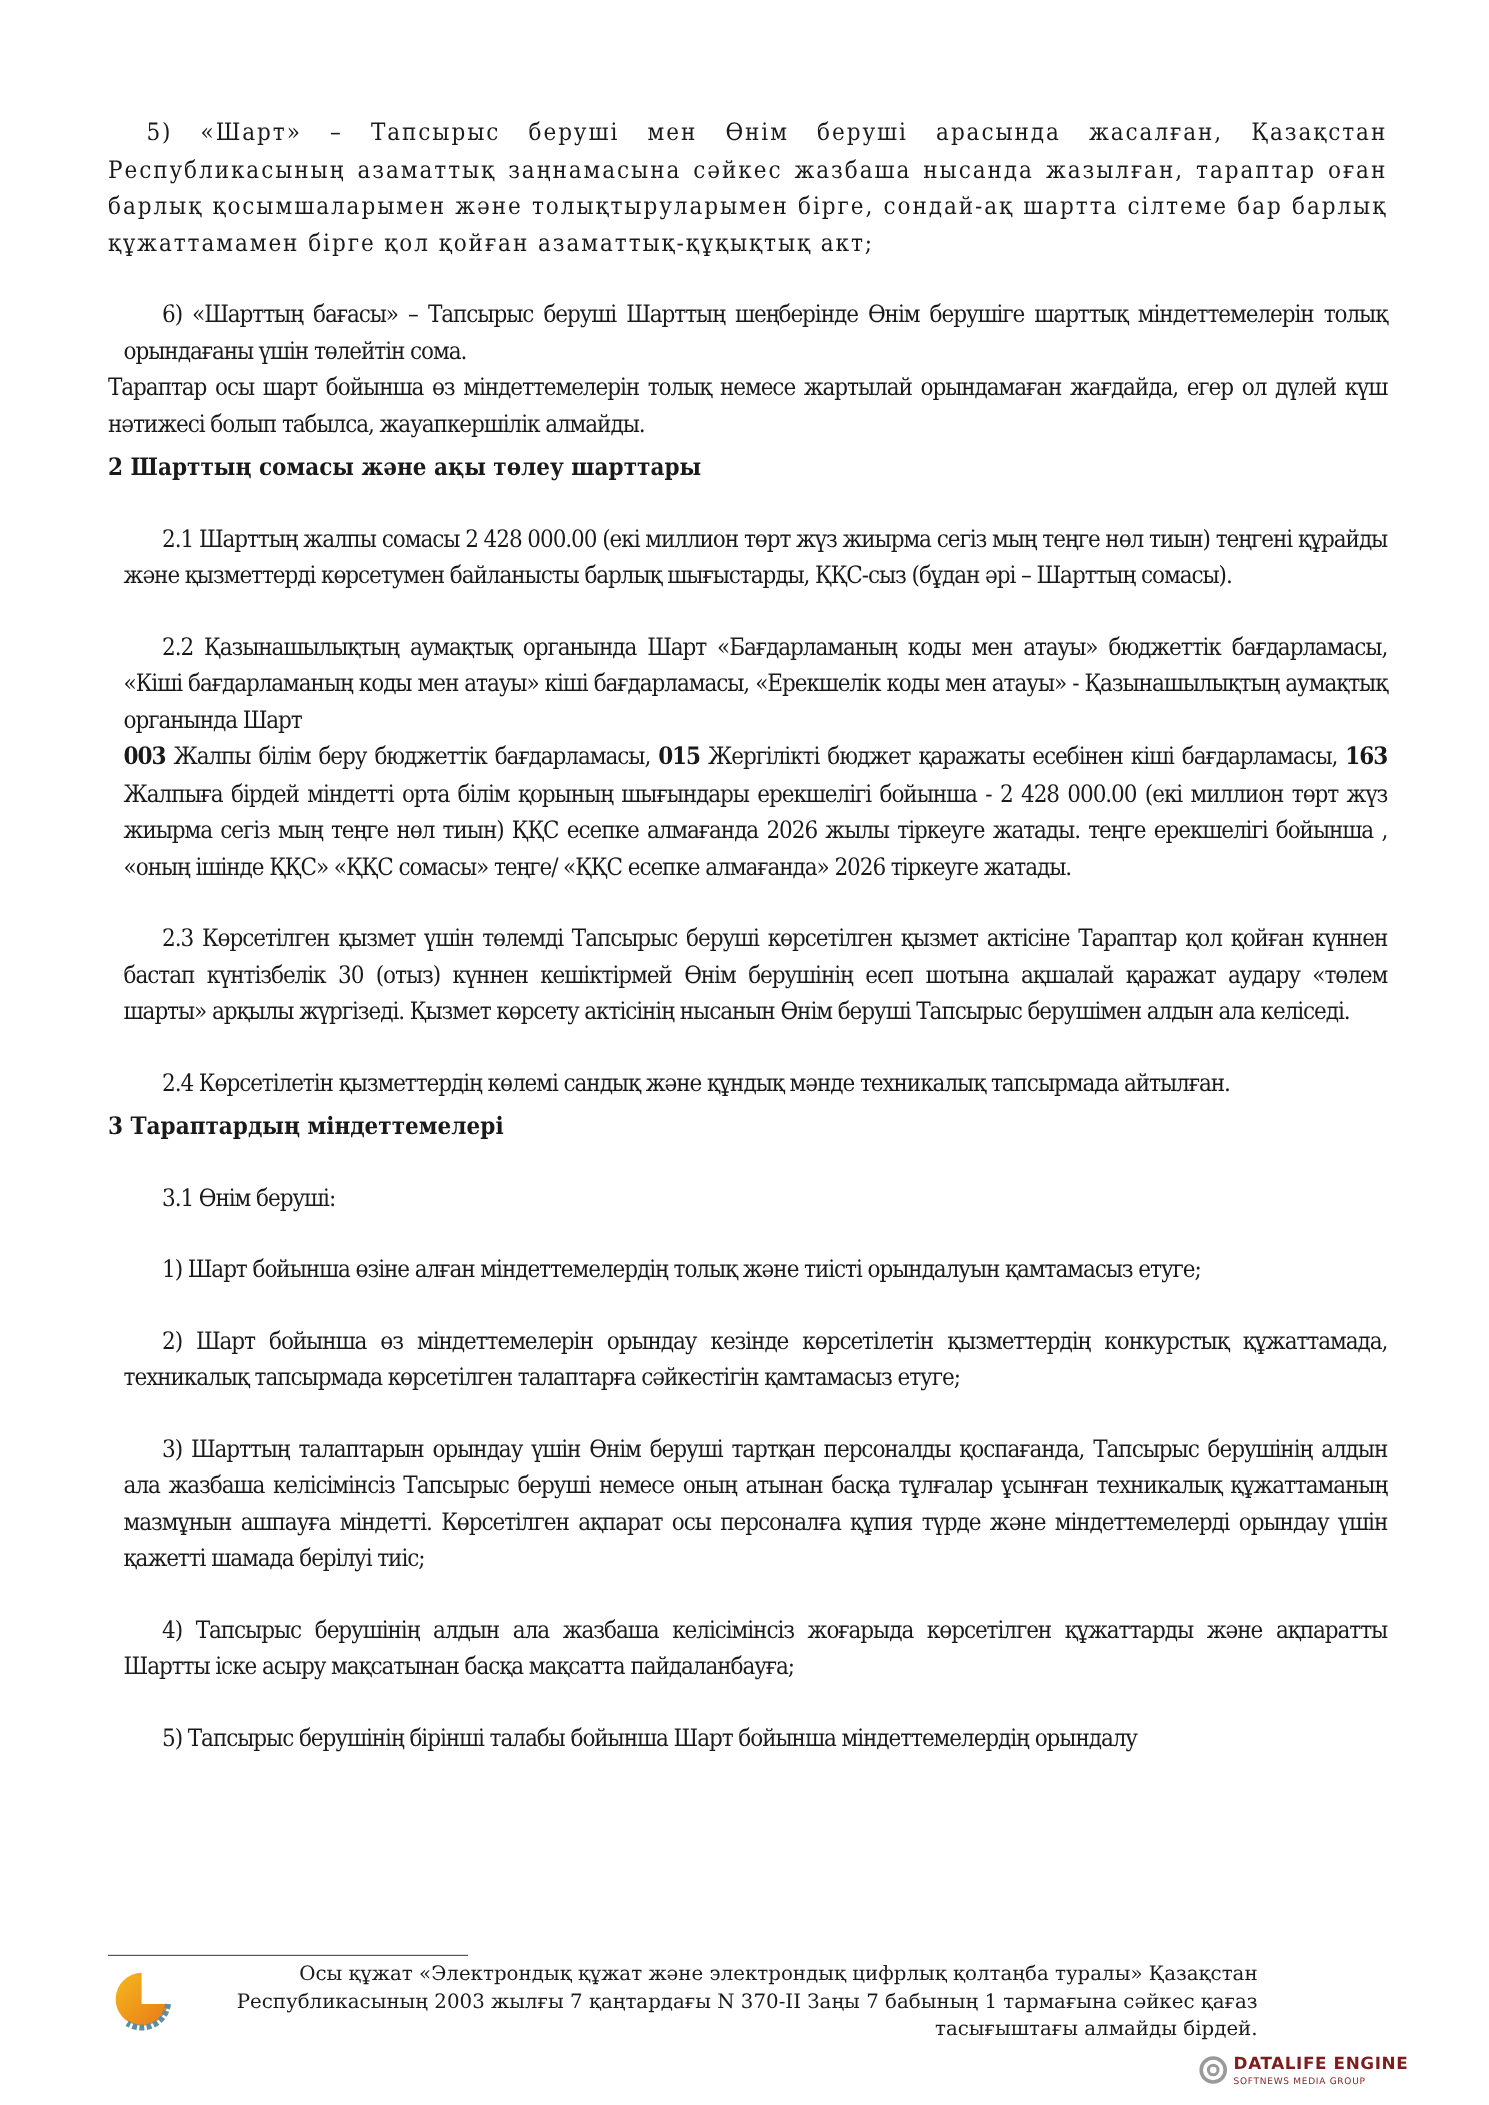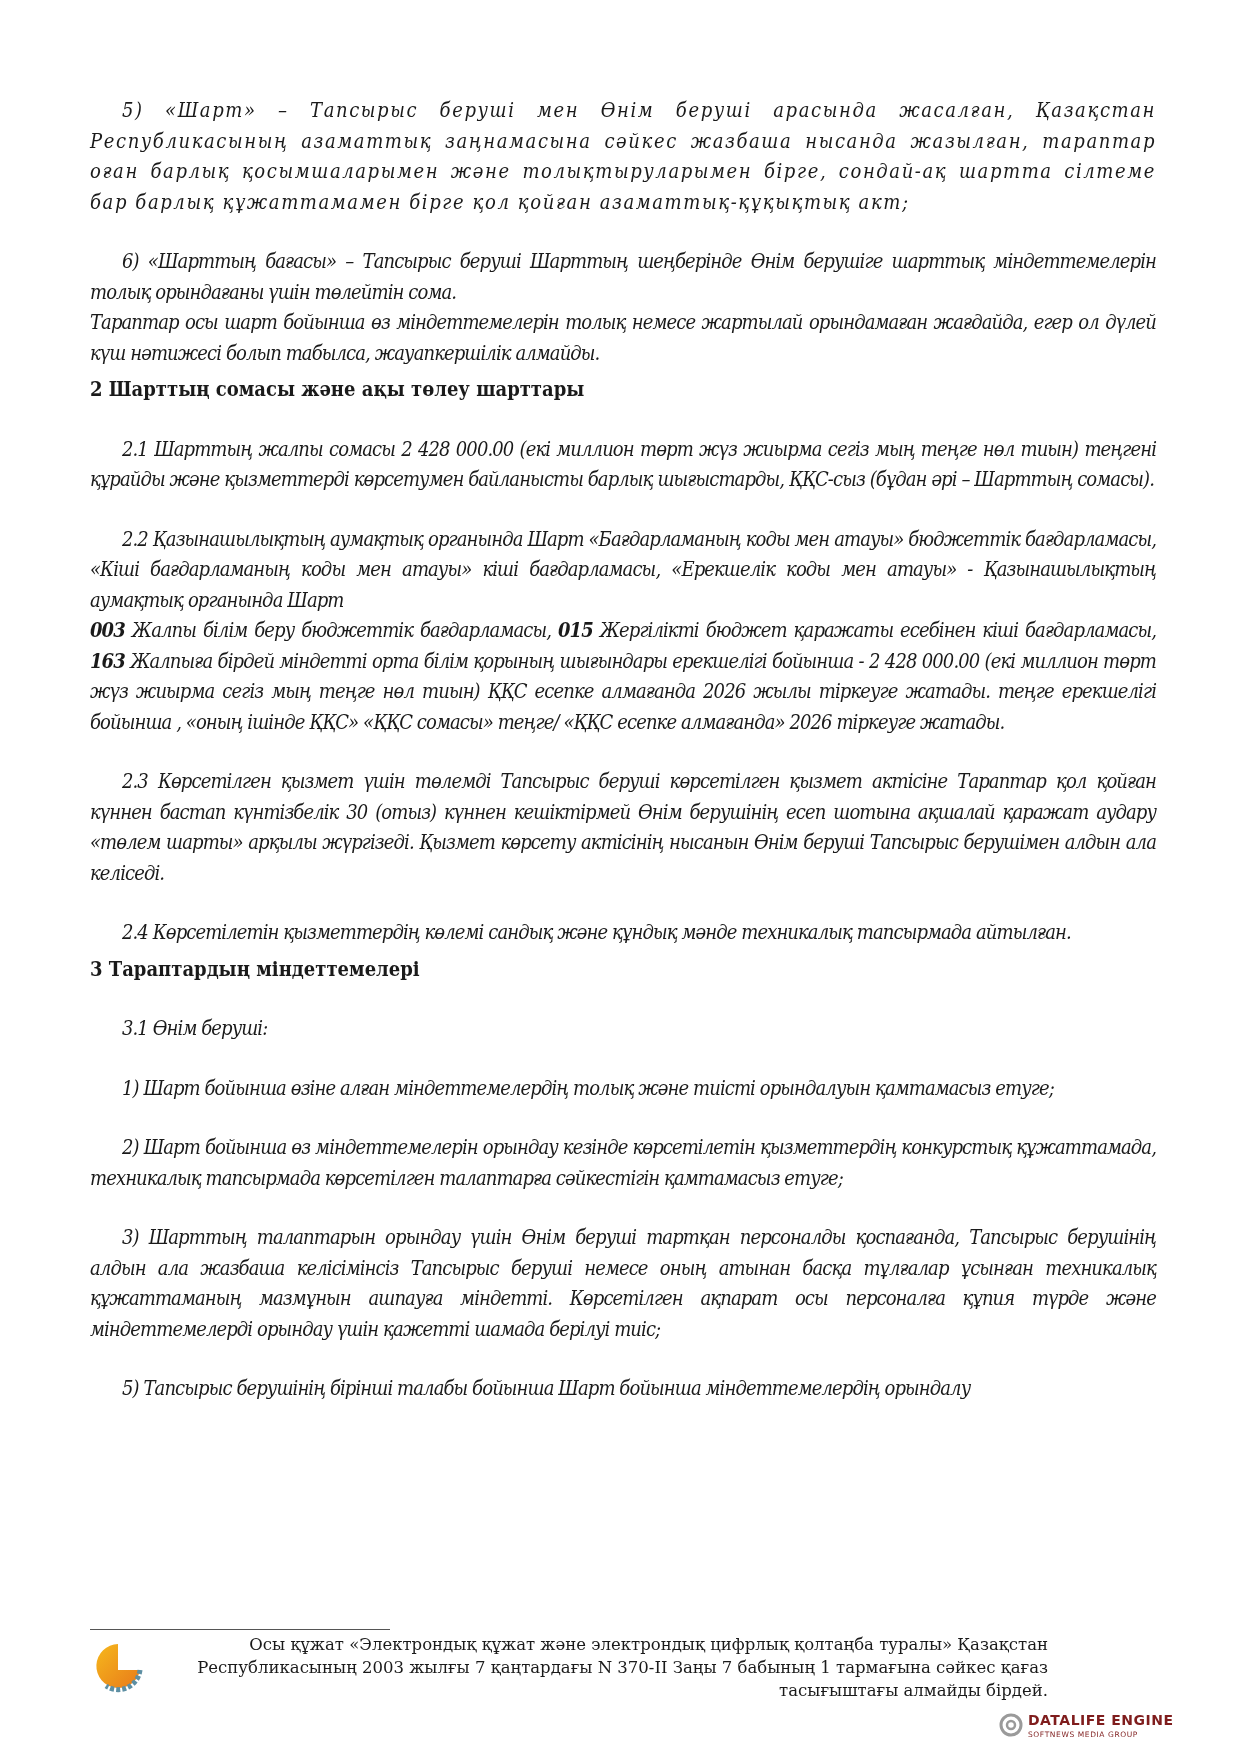--- a/index.html
+++ b/index.html
@@ -3,23 +3,23 @@
 <meta charset="utf-8">
 <style>
   html, body { margin: 0; padding: 0; background: #ffffff; }
   body { width: 1241px; height: 1754px; position: relative; overflow: hidden; }
   .page {
     position: absolute; left: 90px; top: 95px; width: 1066px;
     font-family: "DejaVu Serif", "Liberation Serif", serif;
     font-size: 20px; line-height: 30.5px; color: #1a1a1a;
     font-stretch: condensed;
   }
-  .p { text-align: justify; margin: 0; font-style: italic; }
+  .p { text-align: justify; margin: 0; }
   .ind { text-indent: 32px; }
-  .gap { margin-top: 29px; }
+  .gap { margin-top: 29px; margin-left: 13px; }
   .head { text-align: left; font-weight: bold; margin: 6px 0 0 0; }
   .wide { letter-spacing: 1.6px; }
   .cond { letter-spacing: -0.9px; }
   b { font-weight: bold; }
   .divider {
     position: absolute; left: 90px; top: 1629px; width: 300px; height: 1px; background: #555;
   }
   .footer-text {
     position: absolute; left: 148px; top: 1633px; width: 900px;
     font-family: "DejaVu Serif", "Liberation Serif", serif;
@@ -46,20 +46,21 @@
   <p class="p ind gap cond">2.1 Шарттың жалпы сомасы 2 428 000.00 (екі миллион төрт жүз жиырма сегіз мың теңге нөл тиын) теңгені құрайды және қызметтерді көрсетумен байланысты барлық шығыстарды, ҚҚС-сыз (бұдан әрі – Шарттың сомасы).</p>
   <p class="p ind gap cond"><span>2.2 Қазынашылықтың аумақтық органында Шарт «Бағдарламаның коды мен атауы» бюджеттік бағдарламасы, «Кіші бағдарламаның коды мен атауы» кіші бағдарламасы, «Ерекшелік коды мен атауы» - Қазынашылықтың аумақтық органында Шарт</span><br><b>003</b><span> Жалпы білім беру бюджеттік бағдарламасы, </span><b>015</b><span> Жергілікті бюджет қаражаты есебінен кіші бағдарламасы, </span><b>163</b><span> Жалпыға бірдей міндетті орта білім қорының шығындары ерекшелігі бойынша - 2 428 000.00 (екі миллион төрт жүз жиырма сегіз мың теңге нөл тиын) ҚҚС есепке алмағанда 2026 жылы тіркеуге жатады. теңге ерекшелігі бойынша , «оның ішінде ҚҚС» «ҚҚС сомасы» теңге/ «ҚҚС есепке алмағанда» 2026 тіркеуге жатады.</span></p>
   <p class="p ind gap cond">2.3 Көрсетілген қызмет үшін төлемді Тапсырыс беруші көрсетілген қызмет актісіне Тараптар қол қойған күннен бастап күнтізбелік 30 (отыз) күннен кешіктірмей Өнім берушінің есеп шотына ақшалай қаражат аудару «төлем шарты» арқылы жүргізеді. Қызмет көрсету актісінің нысанын Өнім беруші Тапсырыс берушімен алдын ала келіседі.</p>
   <p class="p ind gap cond">2.4 Көрсетілетін қызметтердің көлемі сандық және құндық мәнде техникалық тапсырмада айтылған.</p>
 
   <p class="head">3 Тараптардың міндеттемелері</p>
   <p class="p ind gap cond">3.1 Өнім беруші:</p>
   <p class="p ind gap cond">1) Шарт бойынша өзіне алған міндеттемелердің толық және тиісті орындалуын қамтамасыз етуге;</p>
   <p class="p ind gap cond">2) Шарт бойынша өз міндеттемелерін орындау кезінде көрсетілетін қызметтердің конкурстық құжаттамада, техникалық тапсырмада көрсетілген талаптарға сәйкестігін қамтамасыз етуге;</p>
   <p class="p ind gap cond">3) Шарттың талаптарын орындау үшін Өнім беруші тартқан персоналды қоспағанда, Тапсырыс берушінің алдын ала жазбаша келісімінсіз Тапсырыс беруші немесе оның атынан басқа тұлғалар ұсынған техникалық құжаттаманың мазмұнын ашпауға міндетті. Көрсетілген ақпарат осы персоналға құпия түрде және міндеттемелерді орындау үшін қажетті шамада берілуі тиіс;</p>
+  <p class="p ind gap cond">4) Тапсырыс берушінің алдын ала жазбаша келісімінсіз жоғарыда көрсетілген құжаттарды және ақпаратты Шартты іске асыру мақсатынан басқа мақсатта пайдаланбауға;</p>
   <p class="p ind gap cond" style="white-space:nowrap;">5) Тапсырыс берушінің бірінші талабы бойынша Шарт бойынша міндеттемелердің орындалу</p>
 </div>
 
 <div class="divider"></div>
 
 <svg class="footer-logo" viewBox="0 0 52 56">
   <defs>
     <linearGradient id="sun" x1="0" y1="0" x2="1" y2="1">
       <stop offset="0" stop-color="#f6b81c"></stop>
       <stop offset="1" stop-color="#e87a1a"></stop>

